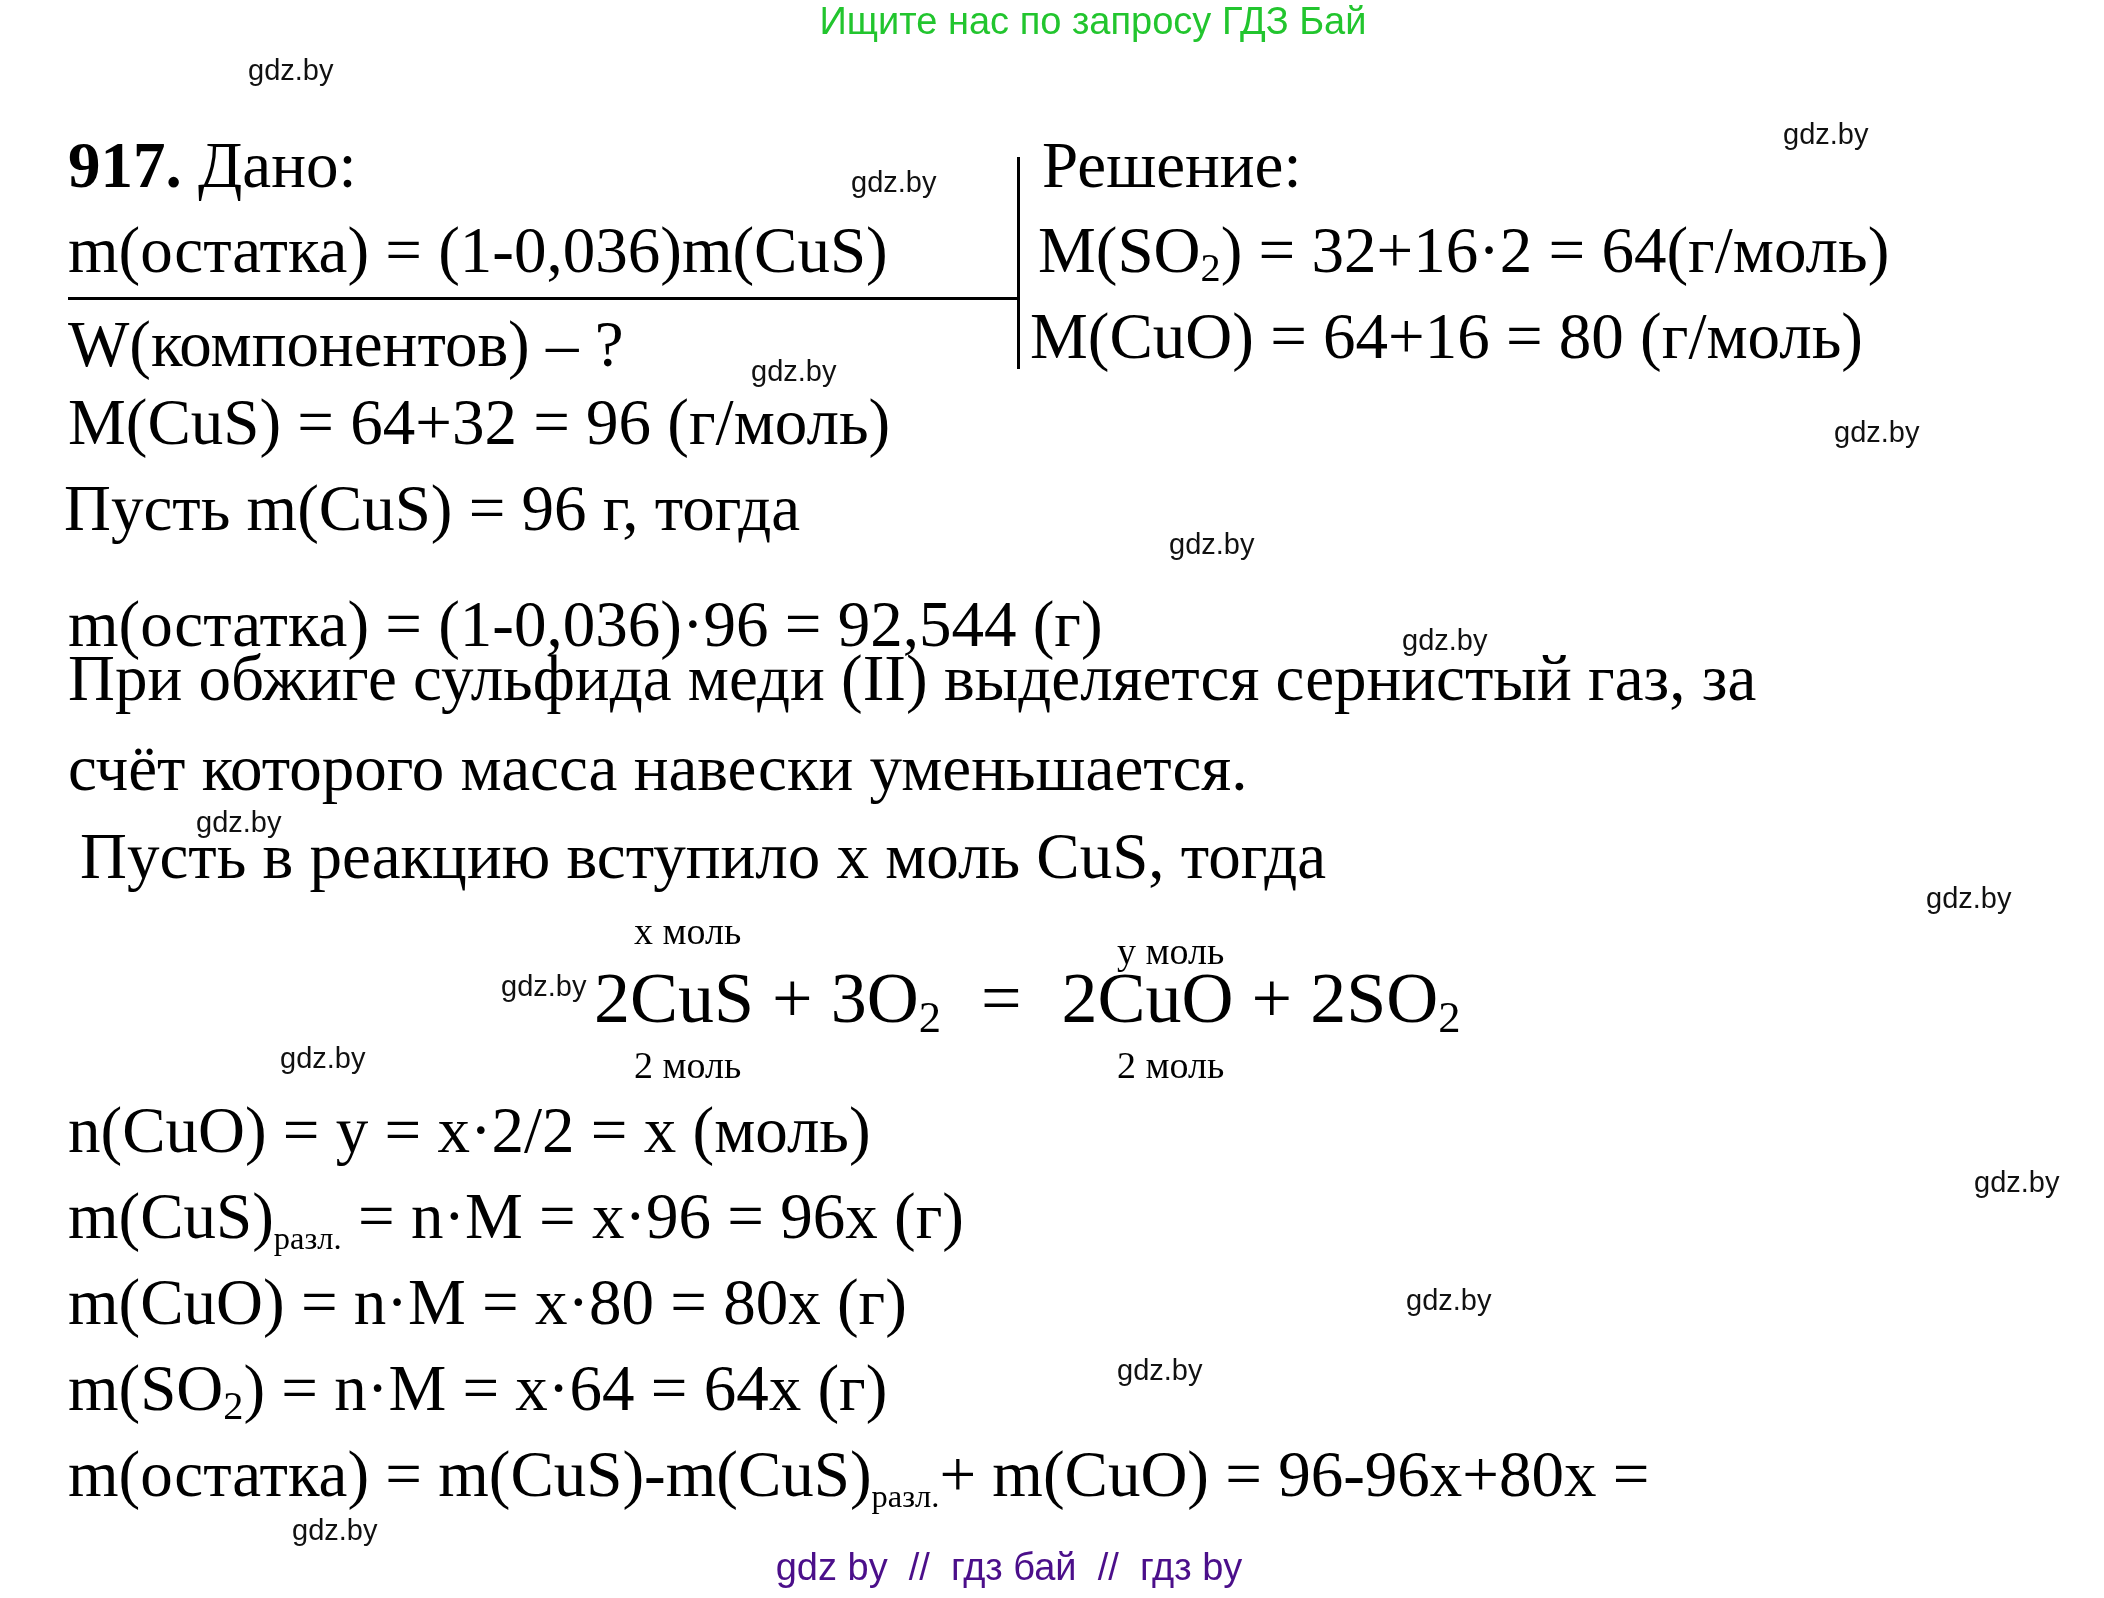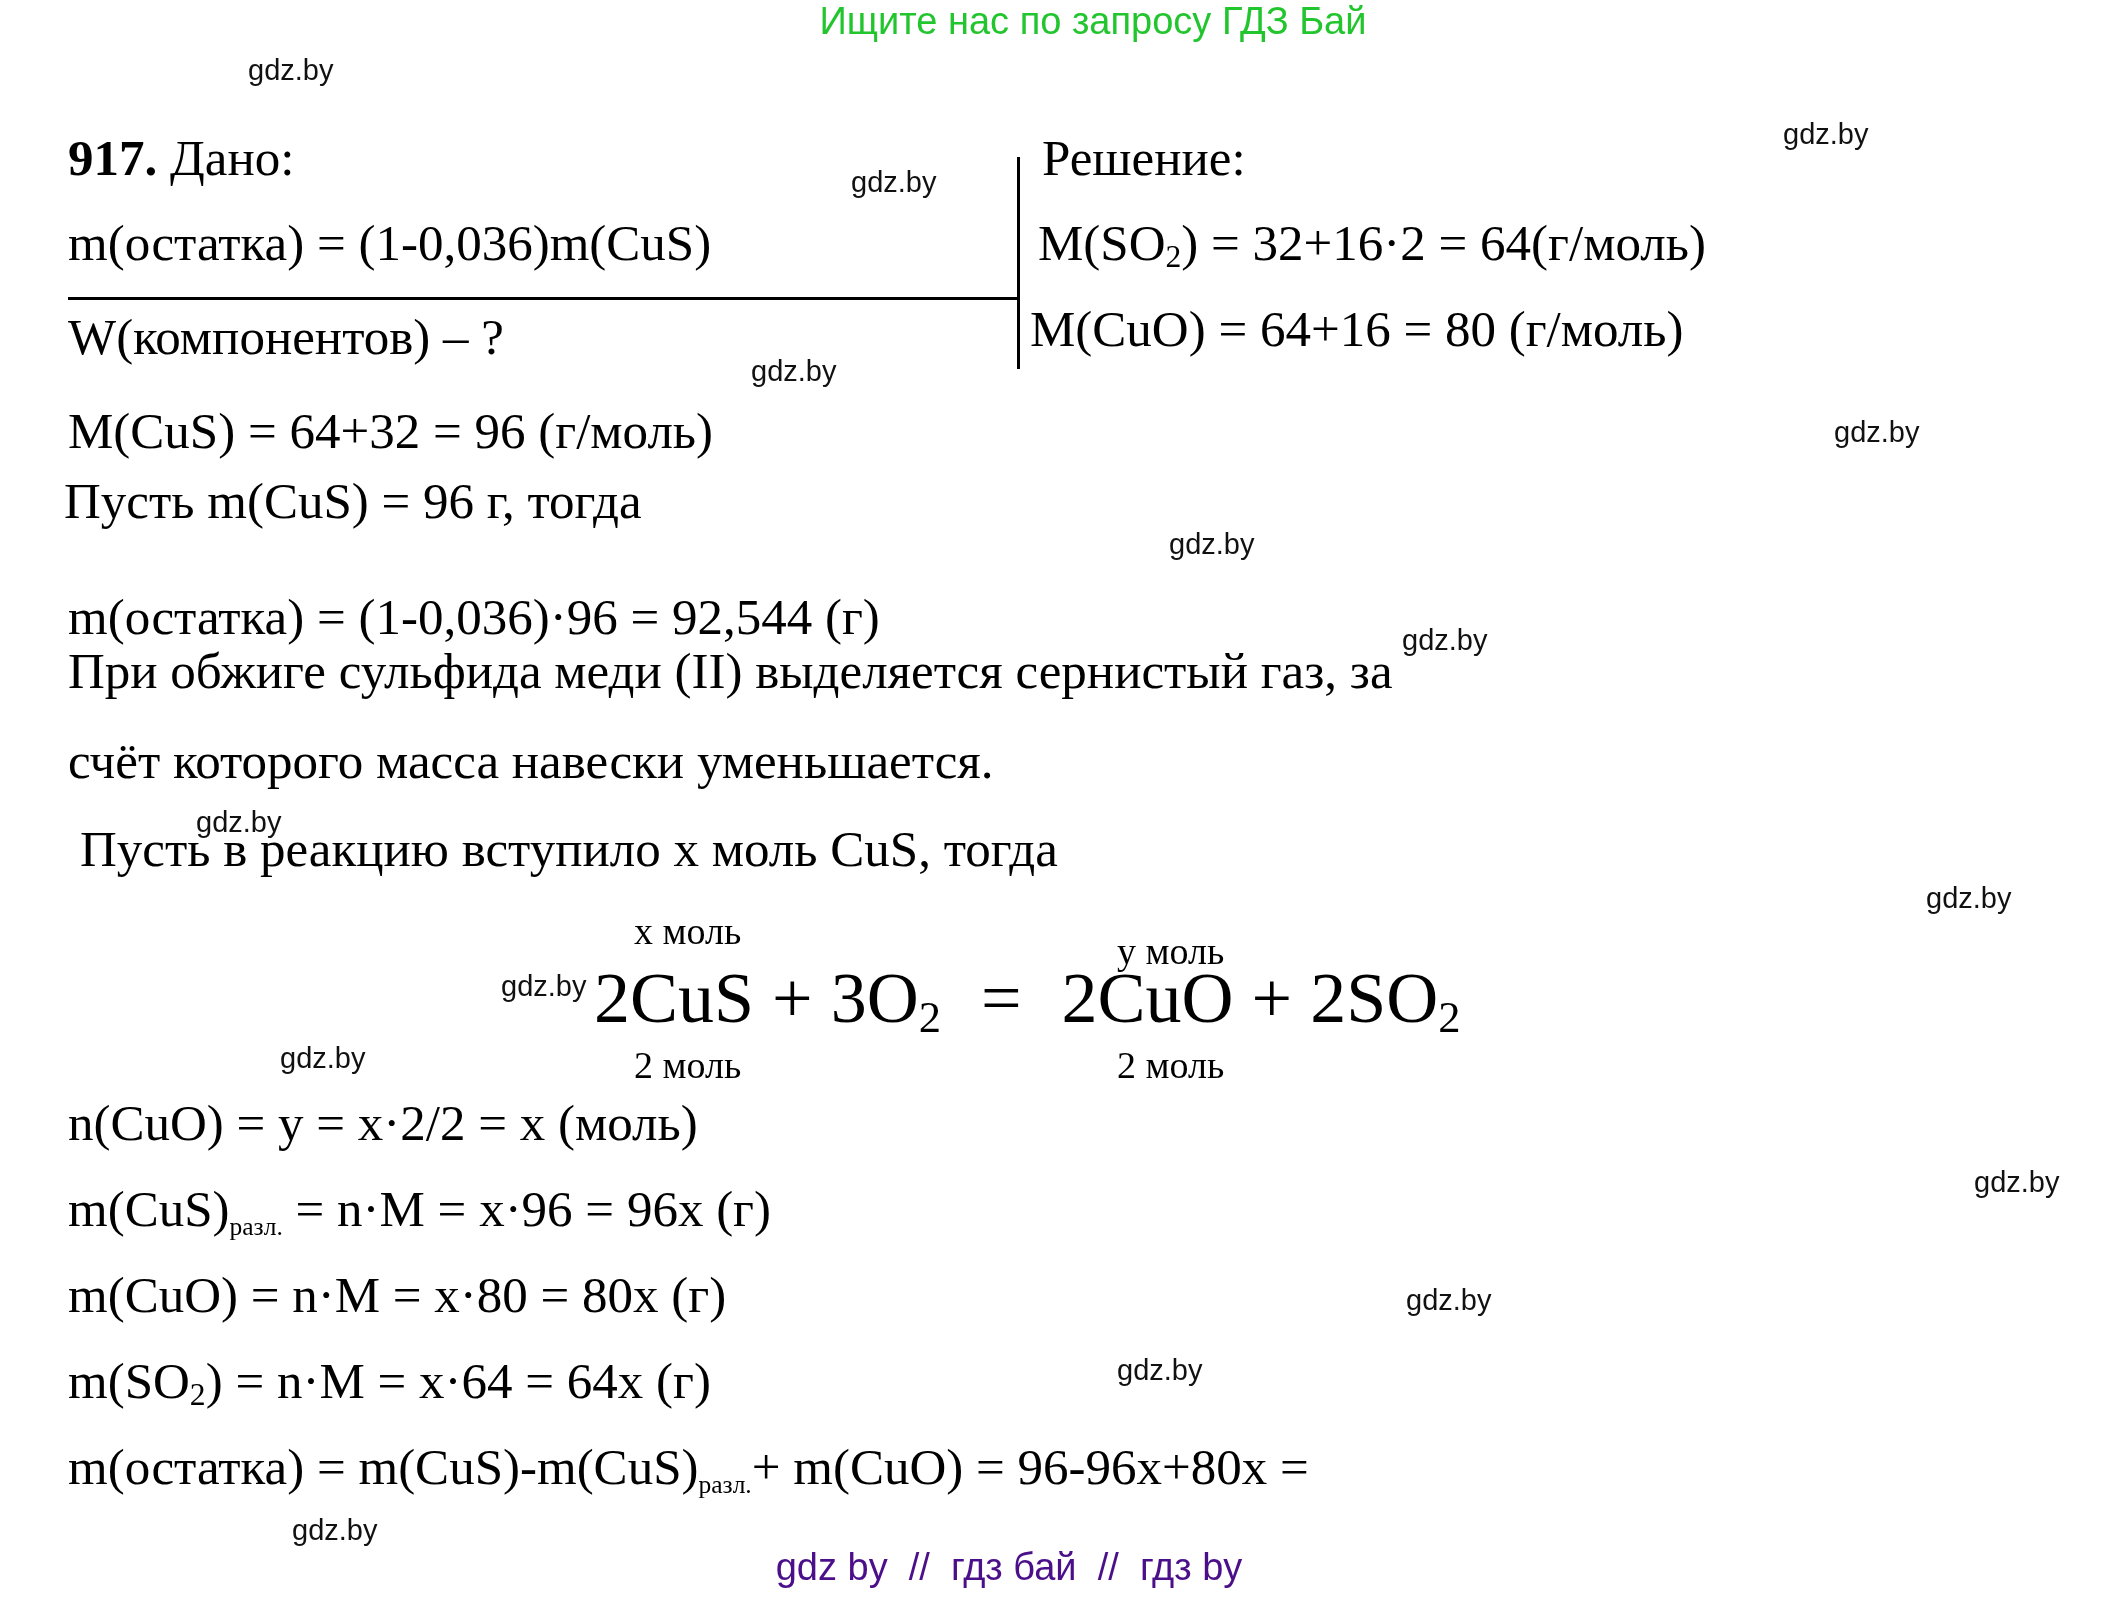--- a/index.html
+++ b/index.html
@@ -1,20 +1,20 @@
 <!DOCTYPE html>
 <html><head>
 <meta charset="utf-8">
 <style>
   html, body { margin:0; padding:0; background:#ffffff; }
   body { width:2104px; height:1598px; position:relative; overflow:hidden; }
   .serif { font-family: "Liberation Serif", "DejaVu Serif", serif; color:#000; }
   .sans  { font-family: "Liberation Sans", "DejaVu Sans", sans-serif; padding-left: 41px; }
   .abs { position:absolute; white-space:nowrap; }
-  .line { font-size:51px; line-height:1; }
+  .line { font-size:65px; line-height:1; }
   .wm { font-size:29px; color:#111; }
   .header { font-size:38px; color:#22c52e; }
   .footer { font-size:38px; color:#4b0f8a; }
   .bold { font-weight:bold; }
   sub.s { font-size:0.62em; vertical-align:-0.22em; line-height:0; }
   sub.r { font-size:0.5em; vertical-align:-0.35em; line-height:0; }
   .eq { font-size:72px; line-height:1; }
   .eqlabel { font-size:38px; line-height:1; }
   .vrule { position:absolute; left:1017px; top:157px; width:3px; height:212px; background:#000; }
   .hrule { position:absolute; left:68px; top:297px; width:950px; height:3px; background:#000; }
@@ -48,21 +48,21 @@
 <div class="hrule"></div>
 <div class="abs serif line" style="left:68px; top:312px;">W(компонентов) – ?</div>
 <div class="vrule"></div>
 
 <div class="abs serif line" style="left:1042px; top:133px;">Решение:</div>
 <div class="abs serif line" style="left:1038px; top:218px;">
   <span>M(SO</span><sub class="s">2</sub><span>) = 32+16·2 = 64(г/моль)</span>
 </div>
 <div class="abs serif line" style="left:1030px; top:304px;">M(CuO) = 64+16 = 80 (г/моль)</div>
 
-<div class="abs serif line" style="left:68px; top:390px;margin-top:16px;">M(CuS) = 64+32 = 96 (г/моль)</div>
+<div class="abs serif line" style="left:68px; top:390px;">M(CuS) = 64+32 = 96 (г/моль)</div>
 <div class="abs serif line" style="left:64px; top:476px;">Пусть m(CuS) = 96 г, тогда</div>
 <div class="abs serif line" style="left:68px; top:592px;">m(остатка) = (1-0,036)·96 = 92,544 (г)</div>
 <div class="abs serif line" style="left:68px; top:646px;">При обжиге сульфида меди (II) выделяется сернистый газ, за</div>
 <div class="abs serif line" style="left:68px; top:736px;">счёт которого масса навески уменьшается.</div>
 <div class="abs serif line" style="left:80px; top:824px;">Пусть в реакцию вступило x моль CuS, тогда</div>
 
 <div class="abs serif eqlabel" style="left:634px; top:912px;">x моль</div>
 <div class="abs serif eqlabel" style="left:1117px; top:932px;">y моль</div>
 <div class="abs serif eq" style="left:594px; top:962px;">
   <span>2CuS + 3O</span><sub class="s">2</sub>

